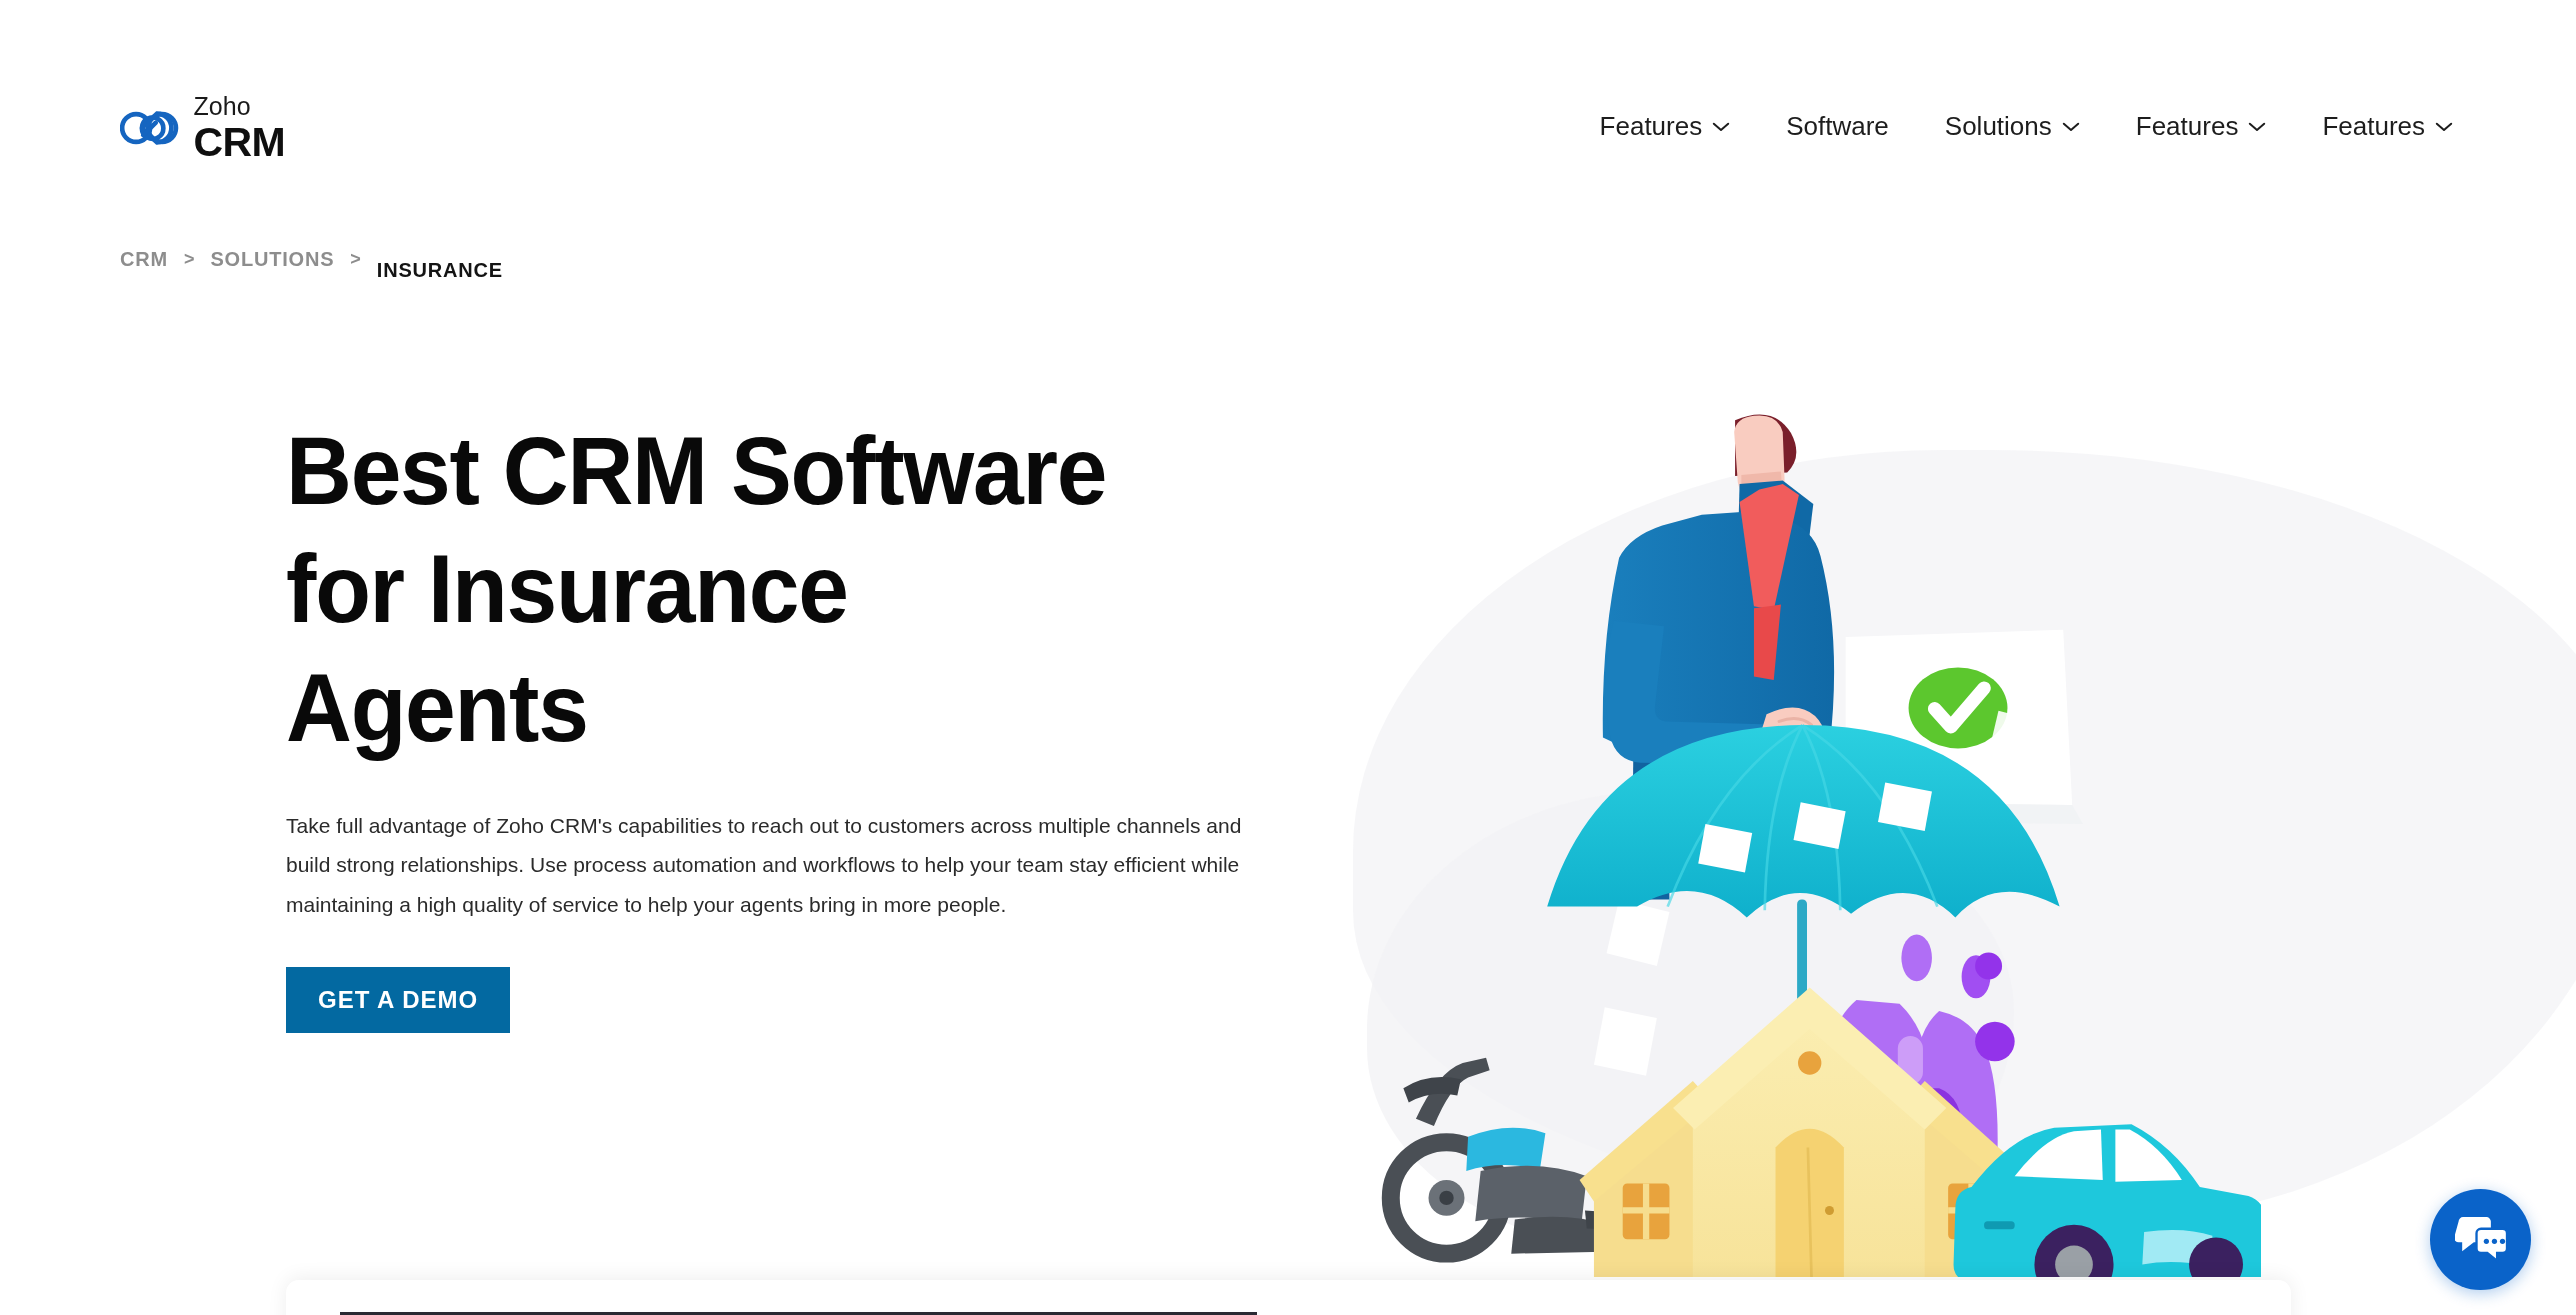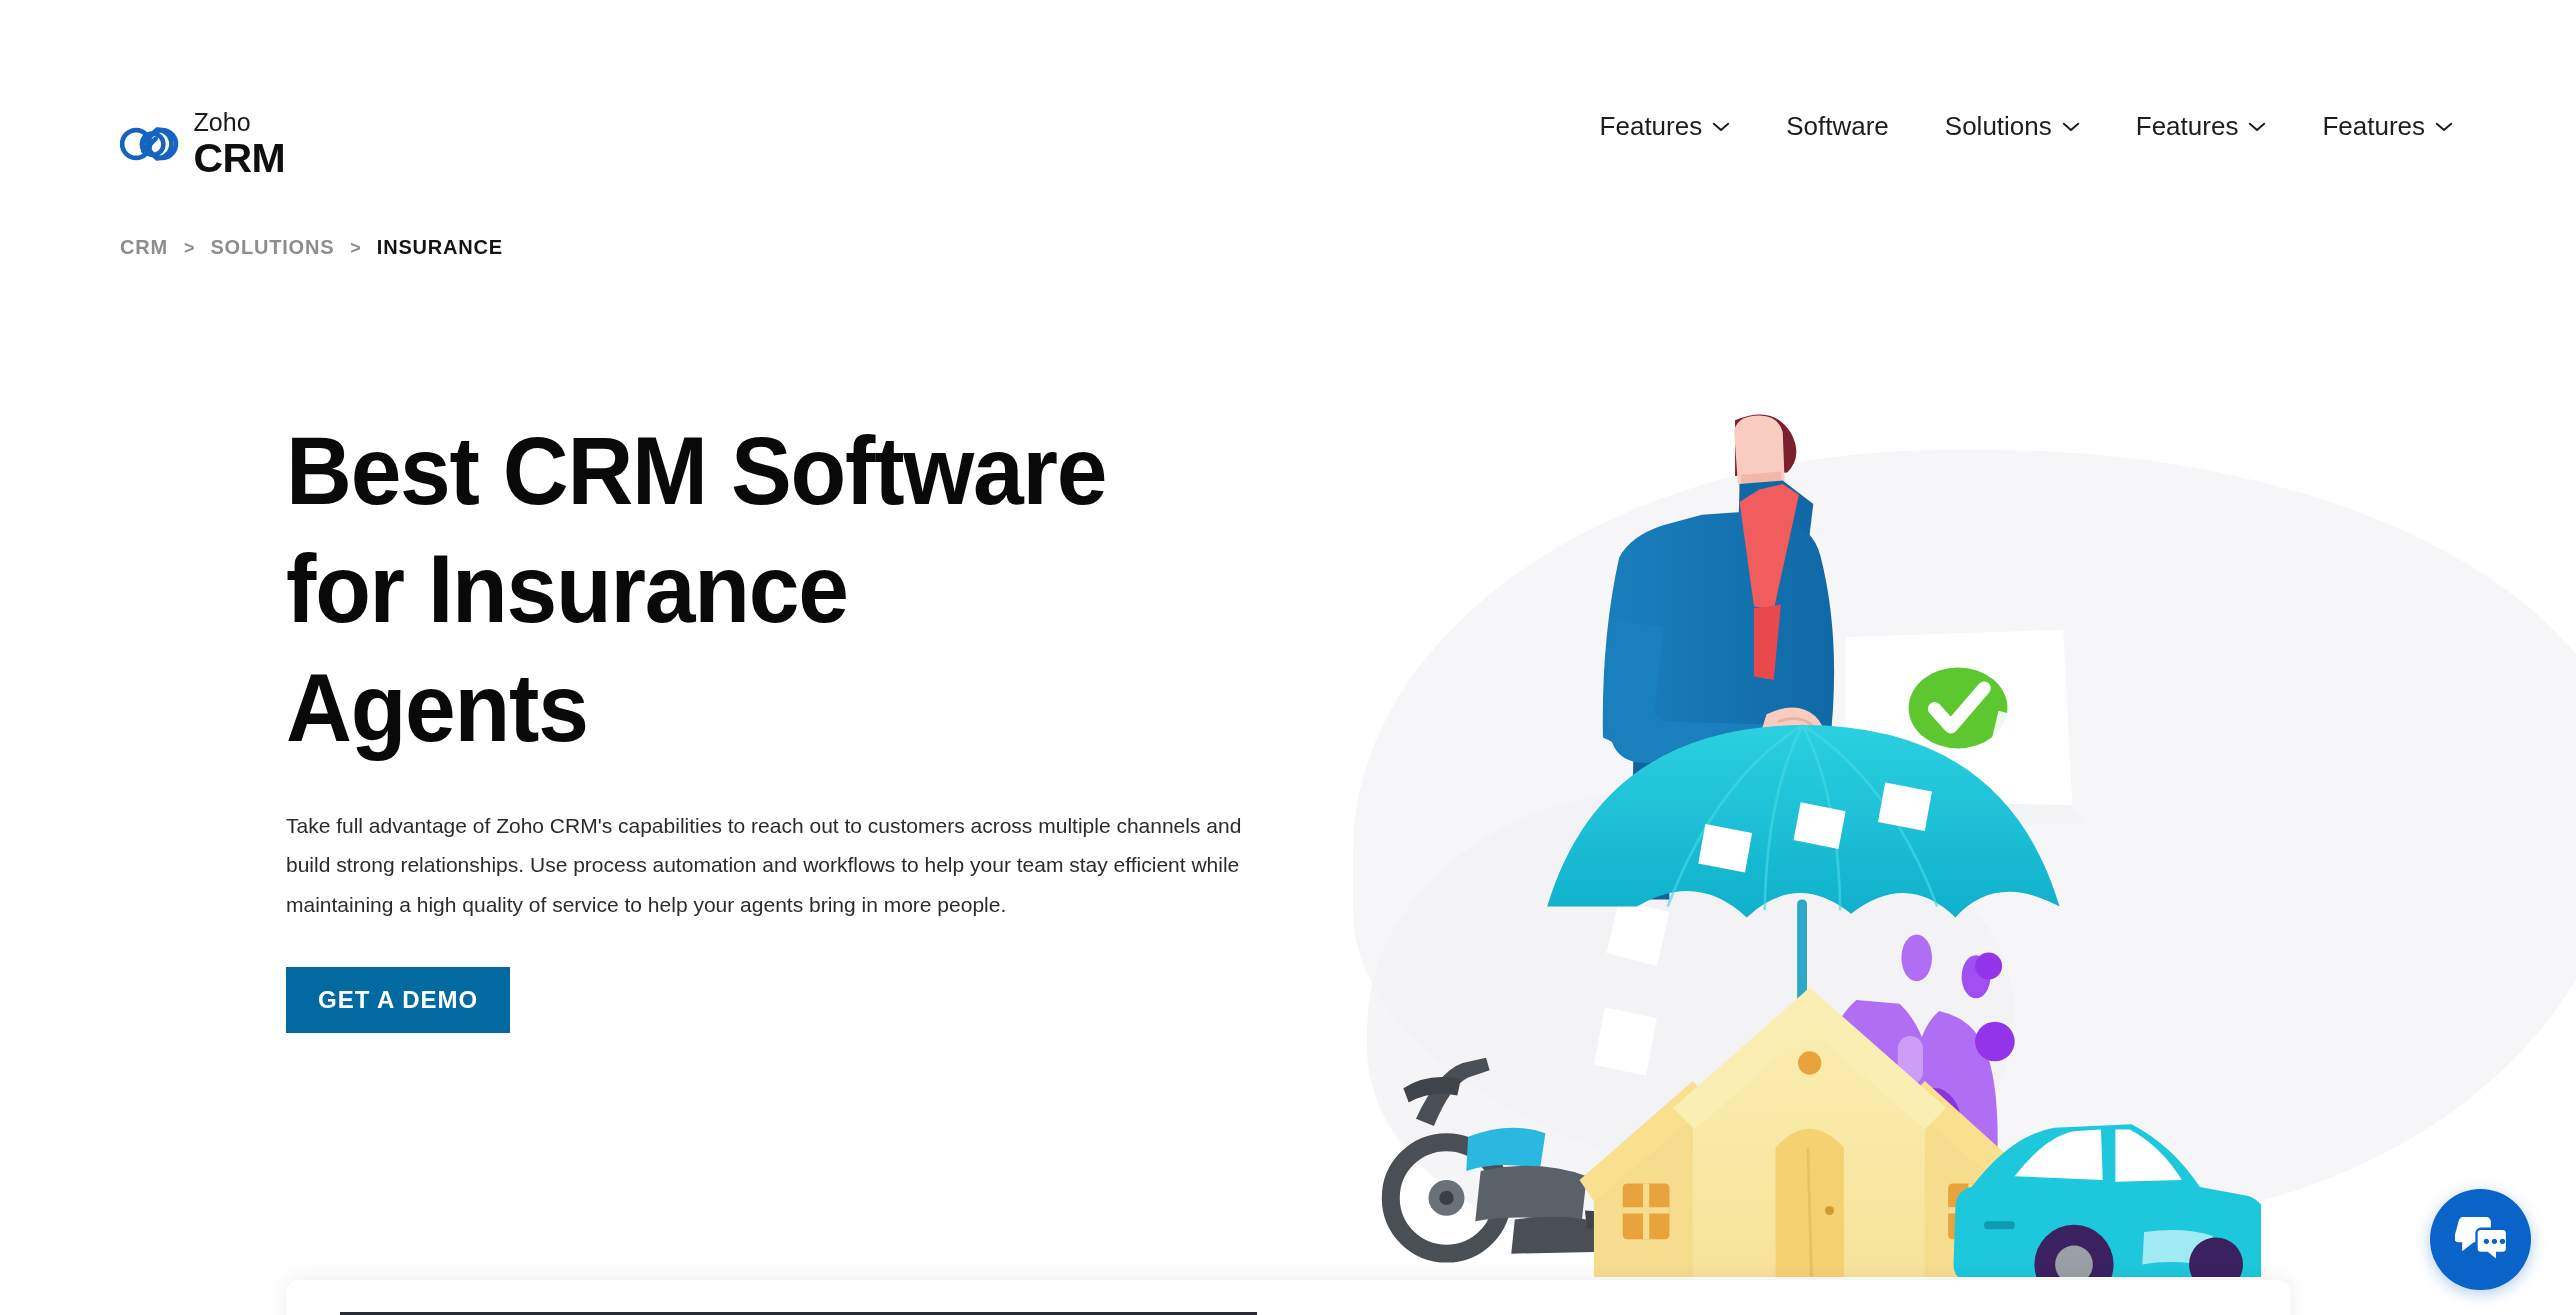--- a/index.html
+++ b/index.html
@@ -56,21 +56,20 @@
   }
 
   .logo {
     position: absolute;
     left: 120px;
     top: 94px;
     display: flex;
     align-items: center;
     gap: 14.4px;
     cursor: pointer;
-    margin-top: 16px;
   }
   .logo-mark { width: 59px; height: 54px; flex: none; }
   .logo-text { display: flex; flex-direction: column; line-height: 1; }
   .logo-zoho {
     font-size: 25px;
     font-weight: 400;
     color: #1a1a1a;
     letter-spacing: 0.1px;
     margin-bottom: 2.7px;
   }
@@ -112,21 +111,21 @@
     gap: 0;
     z-index: 15;
   }
   .bc-item {
     font-size: 20px;
     font-weight: 700;
     letter-spacing: 0.8px;
     color: #8d8d8d;
     cursor: pointer;
   }
-  .bc-item.current { color: #141414; cursor: default; }
+  .bc-item.current { color: #141414; cursor: default; margin-top: 23px; }
   .bc-sep {
     font-size: 18px;
     font-weight: 700;
     color: #8d8d8d;
     margin: 0 16px;
     line-height: 1;
   }
 
   
   .hero-copy {

